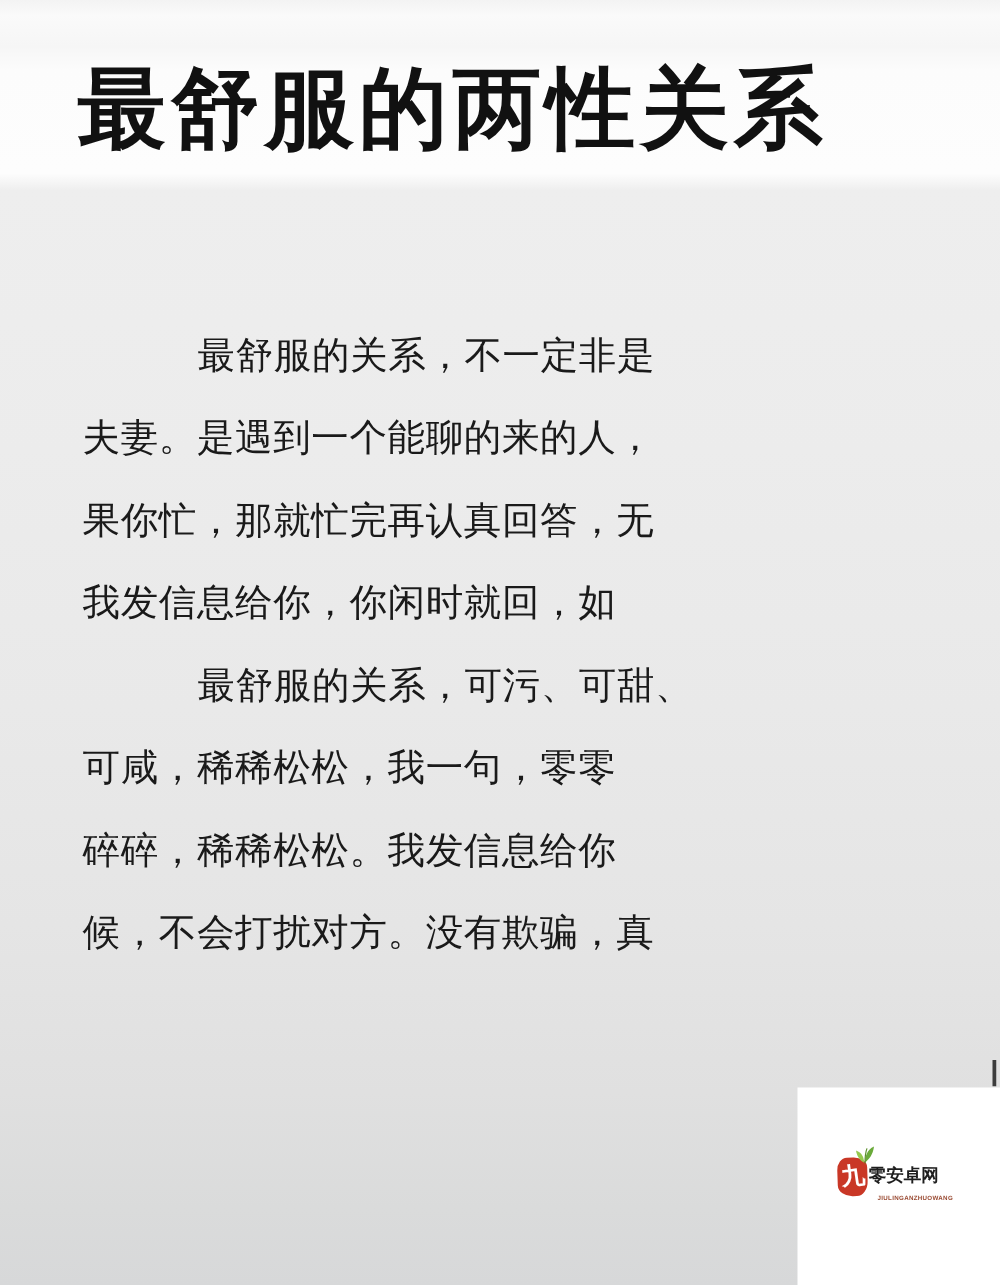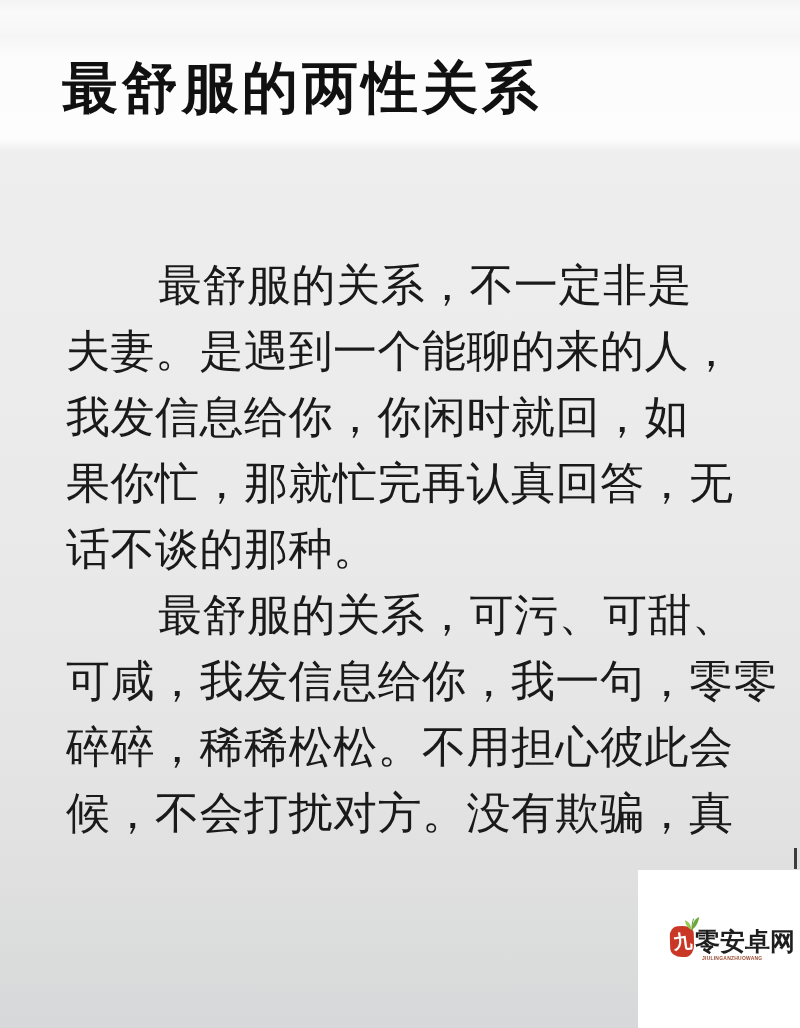--- a/index.html
+++ b/index.html
@@ -22,40 +22,40 @@
       #e0e0e0 85%,
       #dadbdb 94%,
       #d7d8d9 100%);
     font-family: "Liberation Sans", "DejaVu Sans", sans-serif;
   }
 
   .title {
     position: absolute;
     left: 62px;
     top: 46px;
-    font-size: 56px;
+    font-size: 71px;
     line-height: 84px;
     font-weight: 700;
     letter-spacing: 4px;
     color: #111111;
     white-space: nowrap;
   }
 
   .article {
     position: absolute;
     left: 66px;
     top: 252px;
     width: 690px;
     z-index: 1;
     color: #1a1a1a;
   }
   .article .line {
     height: 66px;
     line-height: 66px;
-    font-size: 44px;
+    font-size: 30px;
     white-space: nowrap;
     letter-spacing: 0.5px;
   }
   .article .line.indent { padding-left: 92px; }
 
   .wm-box {
     position: absolute;
     left: 638px;
     top: 870px;
     width: 162px;
@@ -94,21 +94,21 @@
     position: absolute;
     left: 46px;
     top: 46px;
     width: 16px;
     height: 15px;
   }
   .site-name {
     position: absolute;
     left: 57px;
     top: 61px;
-    font-size: 25px;
+    font-size: 14px;
     line-height: 22px;
     font-weight: 700;
     letter-spacing: 0px;
     color: #1e1e1e;
     font-family: "Liberation Serif", "DejaVu Serif", serif;
     white-space: nowrap;
   }
   .site-sub {
     position: absolute;
     left: 64px;
@@ -135,26 +135,25 @@
 </head>
 <body>
 
 <div class="page">
 
   <h1 class="title">最舒服的两性关系</h1>
 
   <div class="article">
       <div class="line indent">最舒服的关系，不一定非是</div>
       <div class="line">夫妻。是遇到一个能聊的来的人，</div>
+      <div class="line">果你忙，那就忙完再认真回答，无</div>
       <div class="line">我发信息给你，你闲时就回，如</div>
-      <div class="line">果你忙，那就忙完再认真回答，无</div>
-      <div class="line">话不谈的那种。</div>
       <div class="line indent">最舒服的关系，可污、可甜、</div>
-      <div class="line">可咸，我发信息给你，我一句，零零</div>
-      <div class="line">碎碎，稀稀松松。不用担心彼此会</div>
+      <div class="line">可咸，稀稀松松，我一句，零零</div>
+      <div class="line">碎碎，稀稀松松。我发信息给你</div>
       <div class="line">候，不会打扰对方。没有欺骗，真</div>
     </div>
 
   <div class="wm-box">
     <div class="logo">
       <div class="seal">
         <span class="seal-char">九</span>
       </div>
       <svg class="leaf" viewBox="0 0 20 18">
         <path d="M10 17 C10 11 12 4 19 1 C18 9 14 14 10 17 Z" fill="#6aaa3a"></path>

